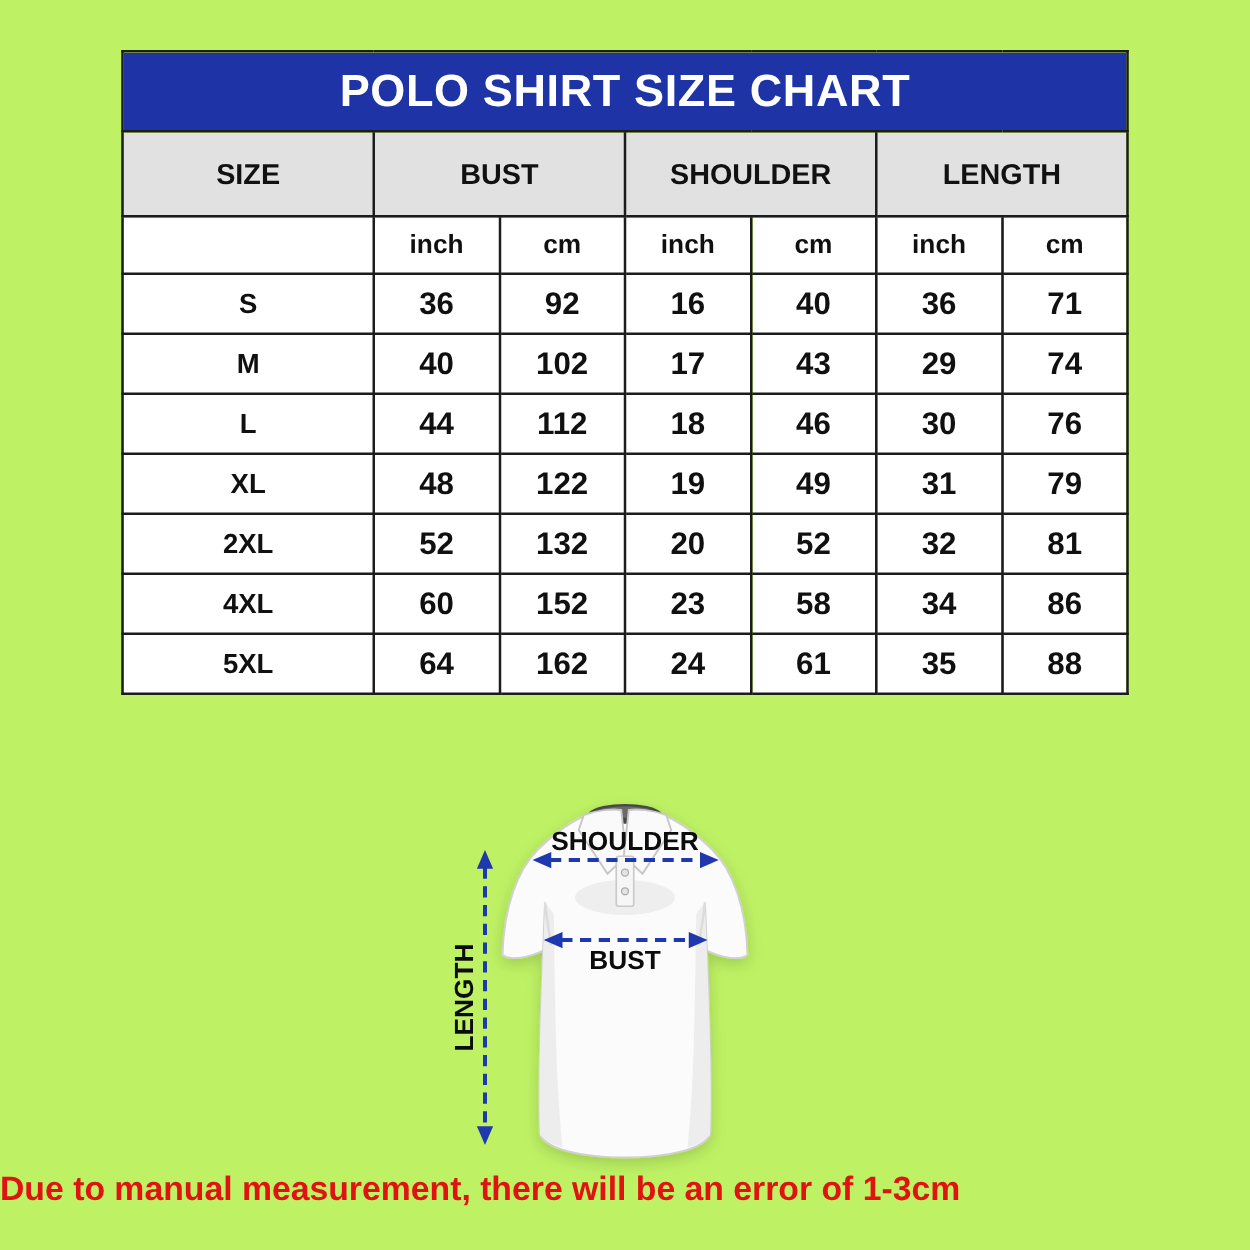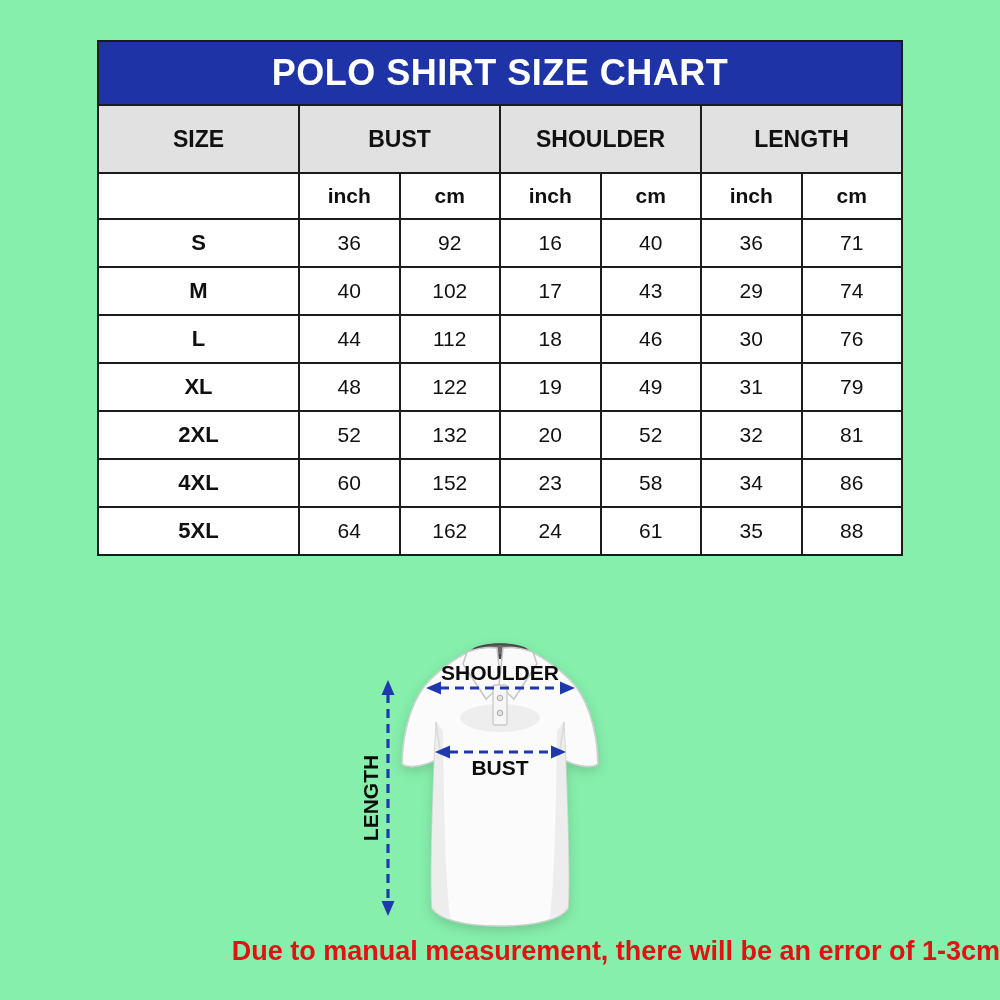--- a/index.html
+++ b/index.html
@@ -1,46 +1,46 @@
 <!DOCTYPE html>
 <html><head>
 <meta charset="utf-8">
 <style>
   html,body { margin:0; padding:0; background:#ffffff; }
   .screen {
-    position:relative; width:1000px; height:1000px; background:#86efac;
+    position:relative; width:1000px; height:1000px; background:#bef264;
     font-family:"Liberation Sans", sans-serif; color:#101010; overflow:hidden;
   }
 
   
   .size-table {
     position:absolute; left:97px; top:40px; width:806px;
     border-collapse:collapse; table-layout:fixed;
     border:2px solid #1c1c1c;
   }
   .size-table th, .size-table td {
     border:2px solid #1c1c1c; text-align:center; vertical-align:middle;
     padding:0; overflow:hidden;
   }
   .banner-cell {
     height:62px; background:#1e34a6; color:#ffffff;
     font-size:36px; font-weight:bold; letter-spacing:0.5px;
   }
   .group-row th { height:66px; background:#e1e1e1; font-size:23px; font-weight:bold; color:#111;margin-top:33px; }
   .unit-row td { height:44px; font-size:21px; font-weight:bold; background:#ffffff;margin-left:6px; }
-  .data-row td { height:46px; font-size:21px; font-weight:normal; background:#ffffff; }
+  .data-row td { height:46px; font-size:25px; font-weight:bold; background:#ffffff; }
   .data-row .size-cell { font-weight:bold; font-size:22px; }
 
   
   .shirt-figure { position:absolute; left:340px; top:636px; width:340px; height:312px; margin:0; }
   .measure-label { font-family:"Liberation Sans", sans-serif; font-size:21px; font-weight:bold; fill:#0c0c0c; }
 
   
   .footnote {
-    position:absolute; left:0; top:936px; width:1000px; text-align:right;
+    position:absolute; left:0; top:936px; width:1000px; text-align:left;
     font-size:27px; font-weight:bold; color:#e01313;
   }
 </style>
 </head>
 <body>
 
 <div class="screen">
 
   <table class="size-table">
     <colgroup>

